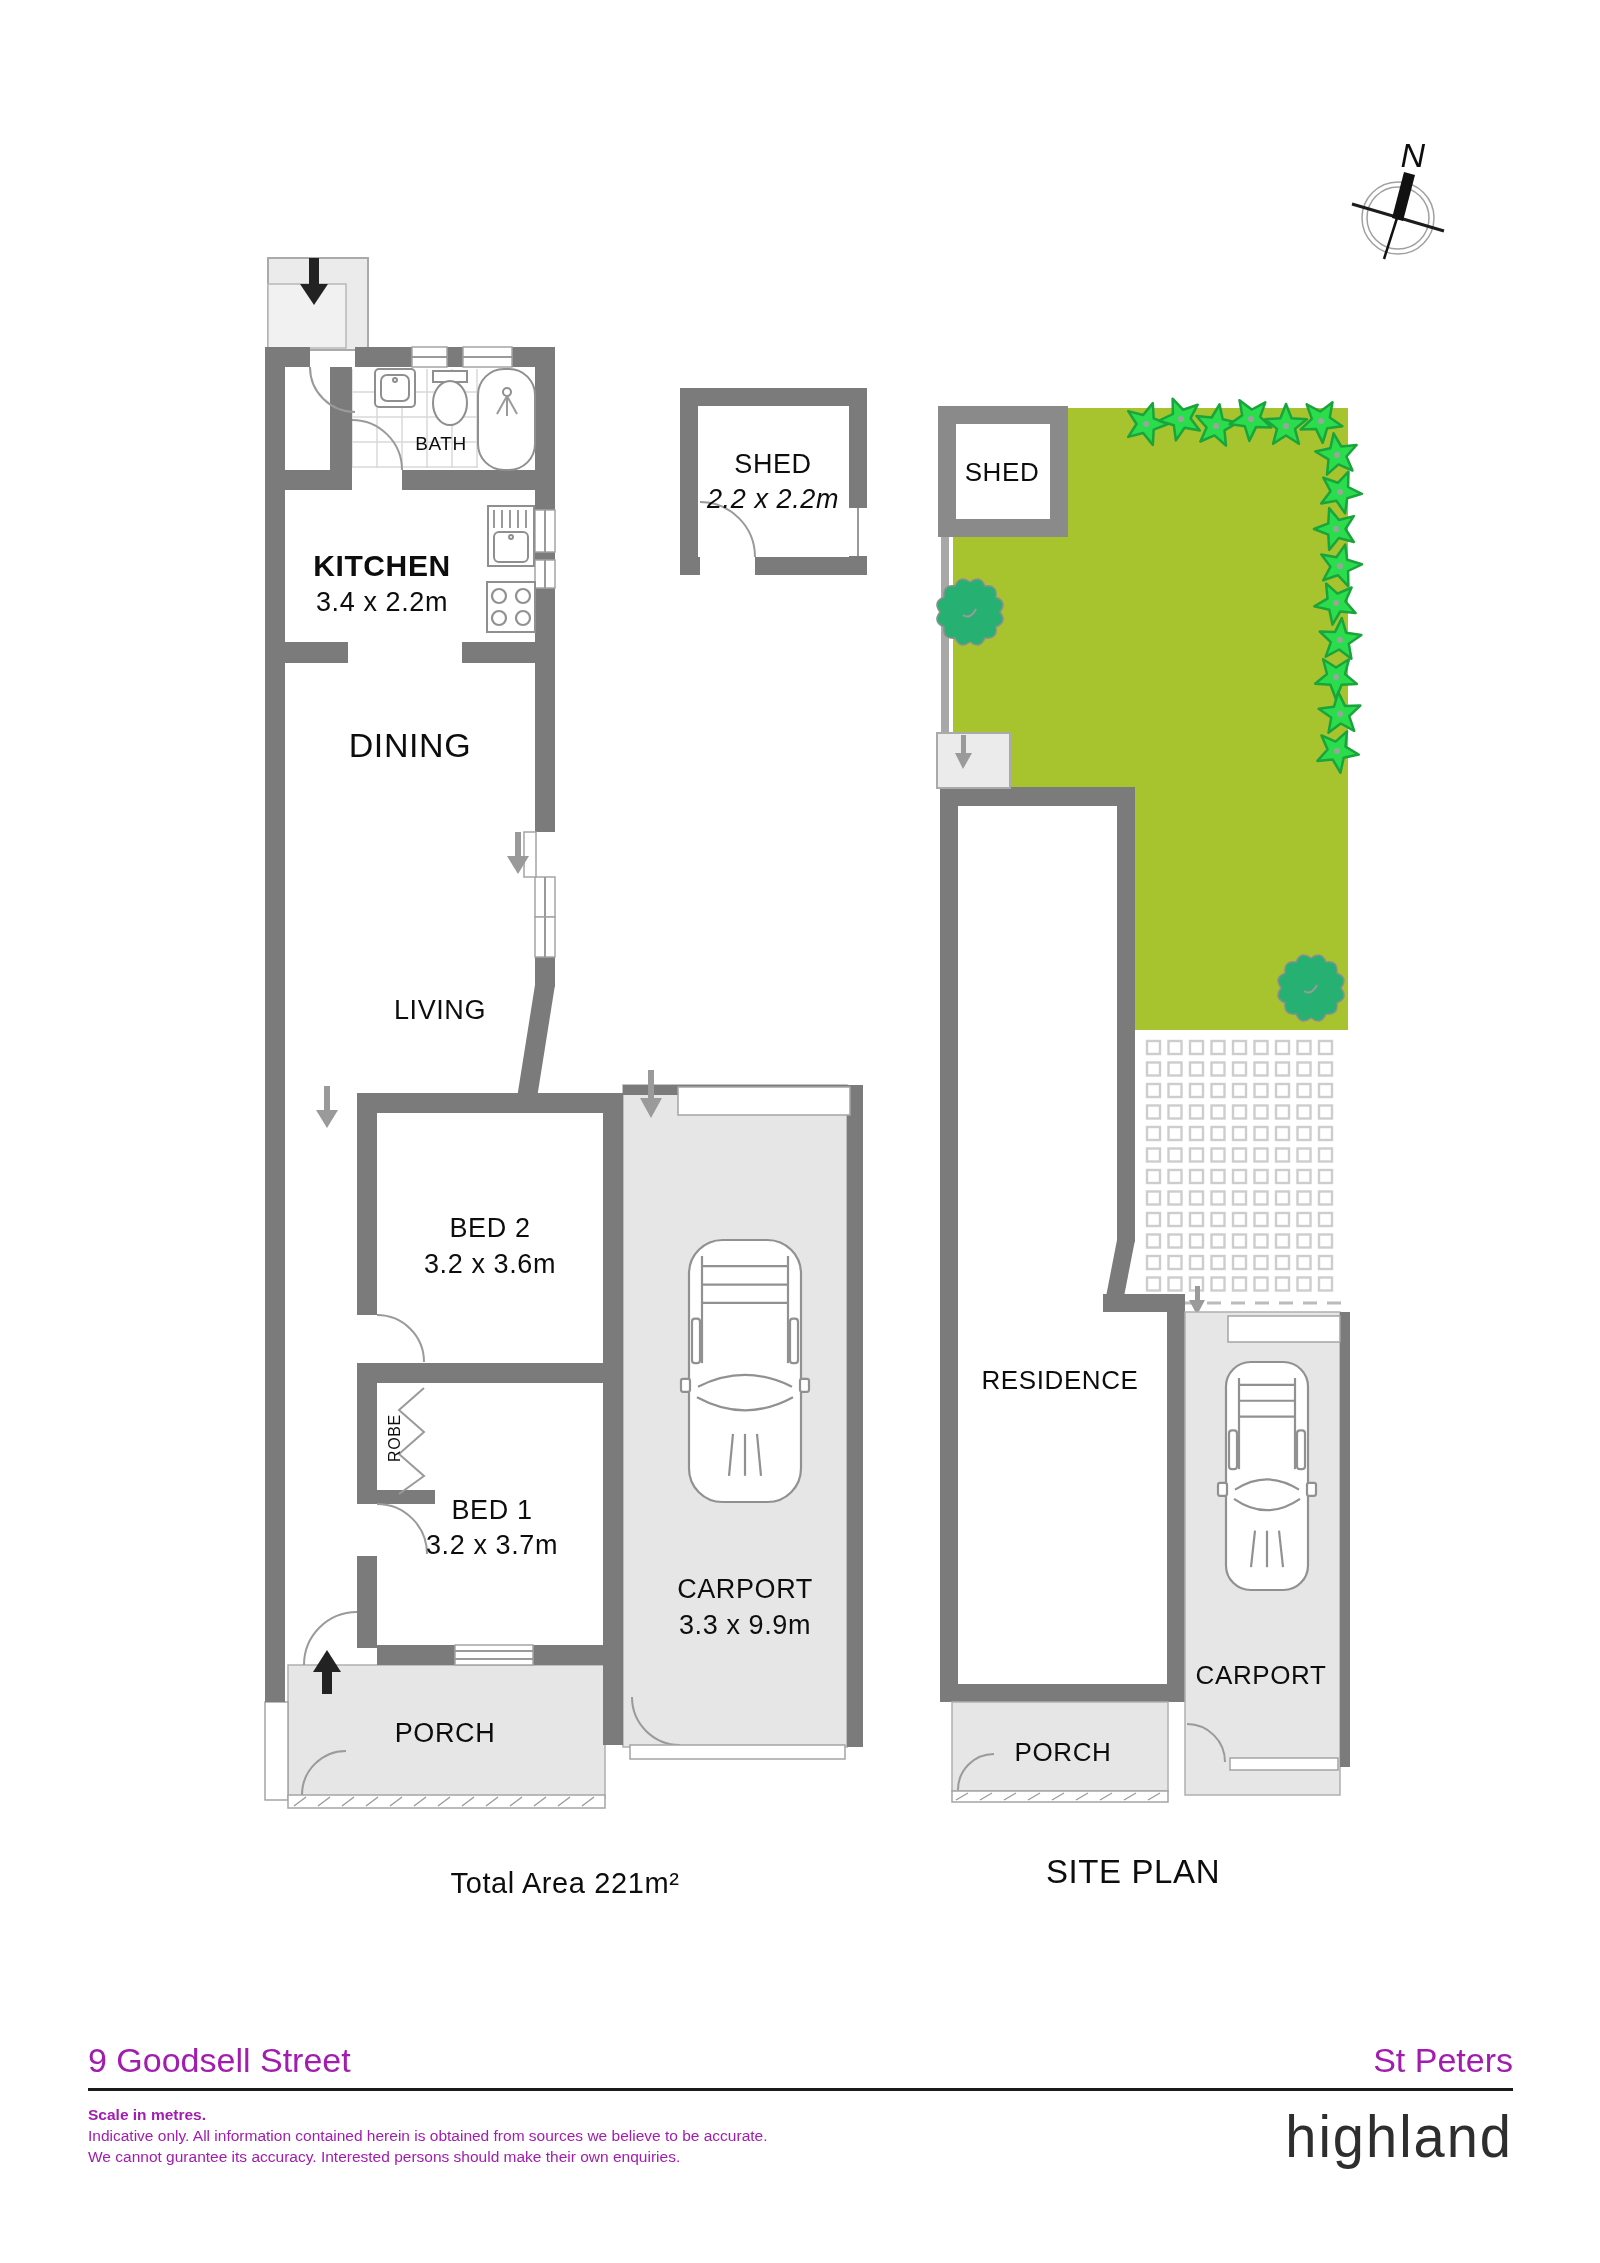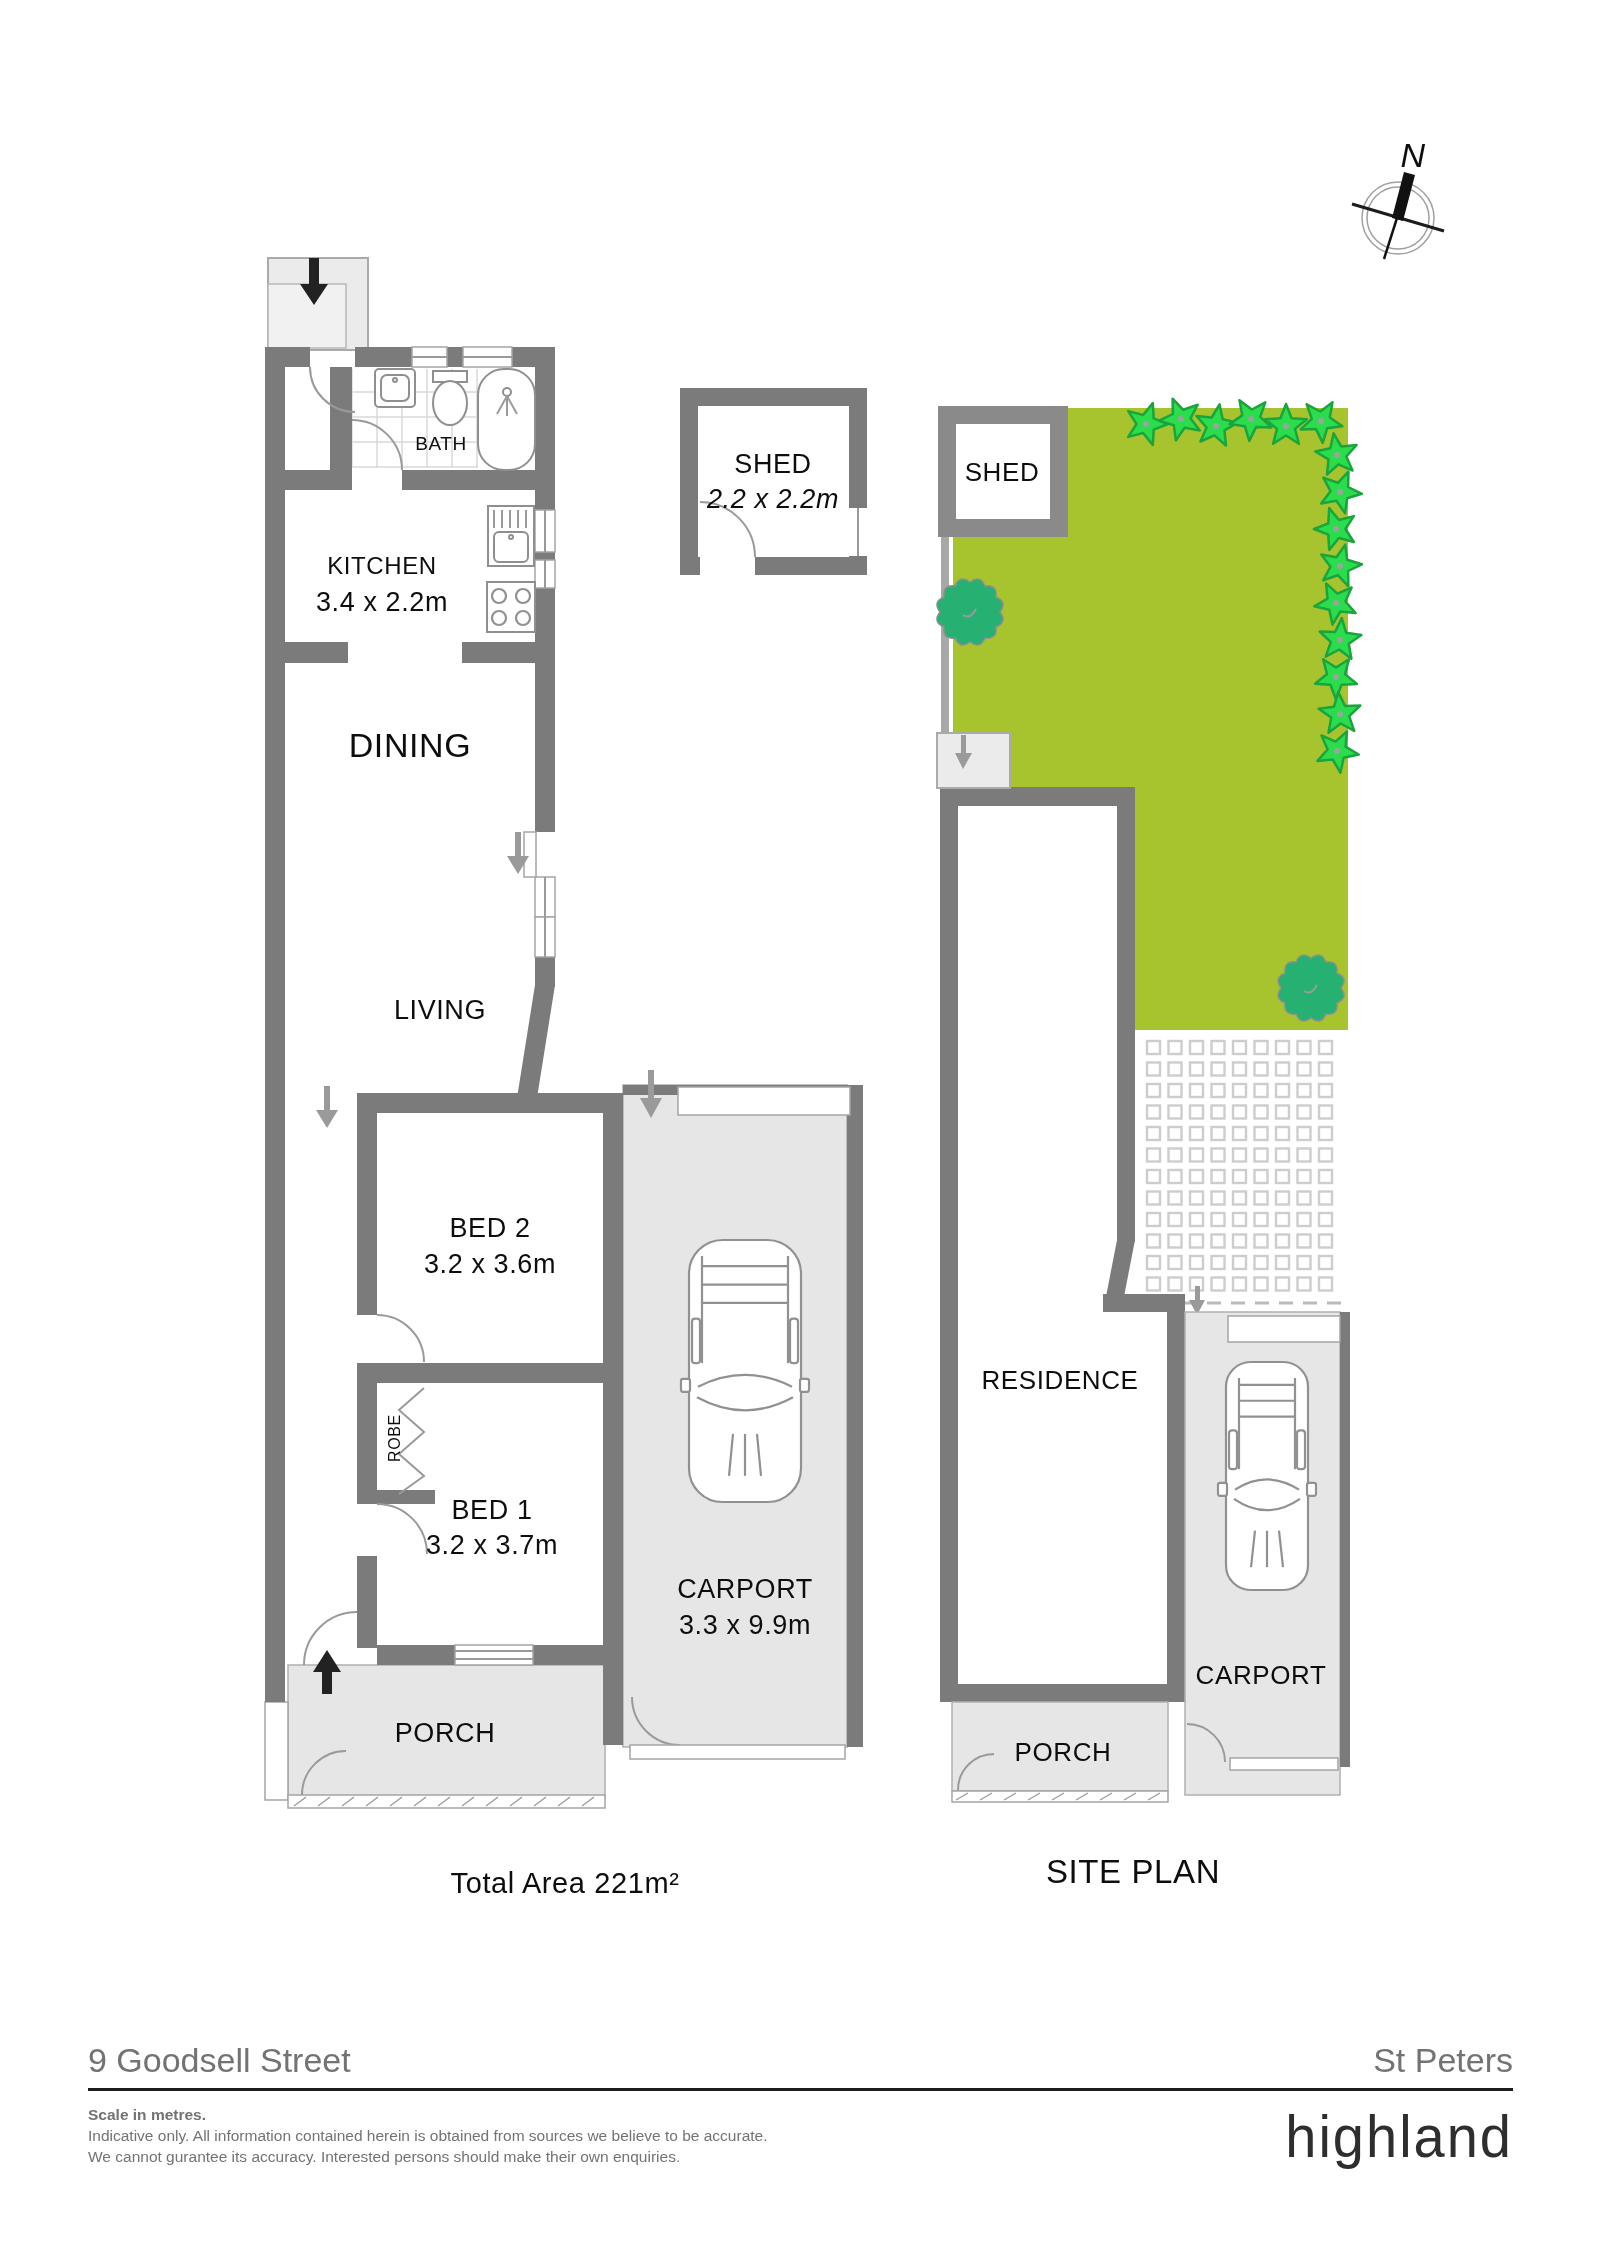--- a/index.html
+++ b/index.html
@@ -6,21 +6,21 @@
     --wall:#7b7b7b; --paved:#e6e6e6; --grass:#a7c42e;
     --plant:#2bdc4d; --plant-outline:#1aa43c; --tree:#26b173; --ink:#0d0d0d;
   }
   html,body{margin:0;padding:0;}
   body{width:1600px;height:2263px;position:relative;background:#ffffff;
        font-family:"Liberation Sans",sans-serif;color:var(--ink);overflow:hidden;}
   #plan-svg{position:absolute;left:0;top:0;z-index:1;}
   .lbl{position:absolute;z-index:2;transform:translate(-50%,-50%);
        white-space:nowrap;line-height:1;letter-spacing:.6px;color:var(--ink);}
   .rot{transform:translate(-50%,-50%) rotate(-90deg);}
-  .ftr{position:absolute;z-index:2;white-space:nowrap;color:#737373;}
+  .ftr{position:absolute;z-index:2;white-space:nowrap;color:#a21caf;}
   .brand{font-weight:300;letter-spacing:2px;color:#2e2e2e;transform:scaleY(1.05);transform-origin:top right;}
   .wall{fill:var(--wall);}
   .pav{fill:var(--paved);stroke:#b0b0b0;stroke-width:1.5;}
   .whitebox{fill:#ffffff;stroke:#a5a5a5;stroke-width:1.5;}
   .fix{fill:#ffffff;stroke:#8f8f8f;stroke-width:2;}
   .arc{fill:none;stroke:#9a9a9a;stroke-width:2;}
   .winline{stroke:#9a9a9a;stroke-width:2;}
   .grassrect{fill:var(--grass);}
   .plant{fill:var(--plant);stroke:var(--plant-outline);stroke-width:2.5;stroke-linejoin:round;}
   .tree{fill:var(--tree);stroke:#8f8f8f;stroke-width:1.5;}
@@ -446,21 +446,21 @@
     <circle cx="1398" cy="218" r="31" fill="none" stroke="#a0a0a0" stroke-width="1.5"></circle>
     <line x1="1352" y1="204" x2="1444" y2="231" stroke="#1c1c1c" stroke-width="3"></line>
     <polygon points="1404,172 1415,175 1403,221 1392,218" fill="#111111"></polygon>
     <line x1="1397" y1="218" x2="1384" y2="259" stroke="#111111" stroke-width="2.5"></line>
   </g>
 </svg>
 
 <span class="lbl" style="left:1413px;top:155px;font-size:34px;font-style:italic;">N</span>
 
 <span class="lbl" style="left:441px;top:443px;font-size:19px;">BATH</span>
-<span class="lbl" style="left:382px;top:566px;font-size:24px;">KITCHEN</span>
+<span class="lbl" style="left:382px;top:566px;font-size:30px;font-weight:bold;">KITCHEN</span>
 <span class="lbl" style="left:382px;top:602px;font-size:27px;">3.4 x 2.2m</span>
 <span class="lbl" style="left:410px;top:745px;font-size:34px;">DINING</span>
 <span class="lbl" style="left:404px;top:880px;font-size:27px;"></span>
 <span class="lbl" style="left:400px;top:1010px;font-size:27px;margin-left:40px;">LIVING</span>
 <span class="lbl" style="left:490px;top:1228px;font-size:27px;">BED 2</span>
 <span class="lbl" style="left:490px;top:1264px;font-size:27px;">3.2 x 3.6m</span>
 <span class="lbl rot" style="left:395px;top:1438px;font-size:16px;">ROBE</span>
 <span class="lbl" style="left:492px;top:1510px;font-size:27px;">BED 1</span>
 <span class="lbl" style="left:492px;top:1545px;font-size:27px;">3.2 x 3.7m</span>
 <span class="lbl" style="left:445px;top:1733px;font-size:27px;">PORCH</span>

